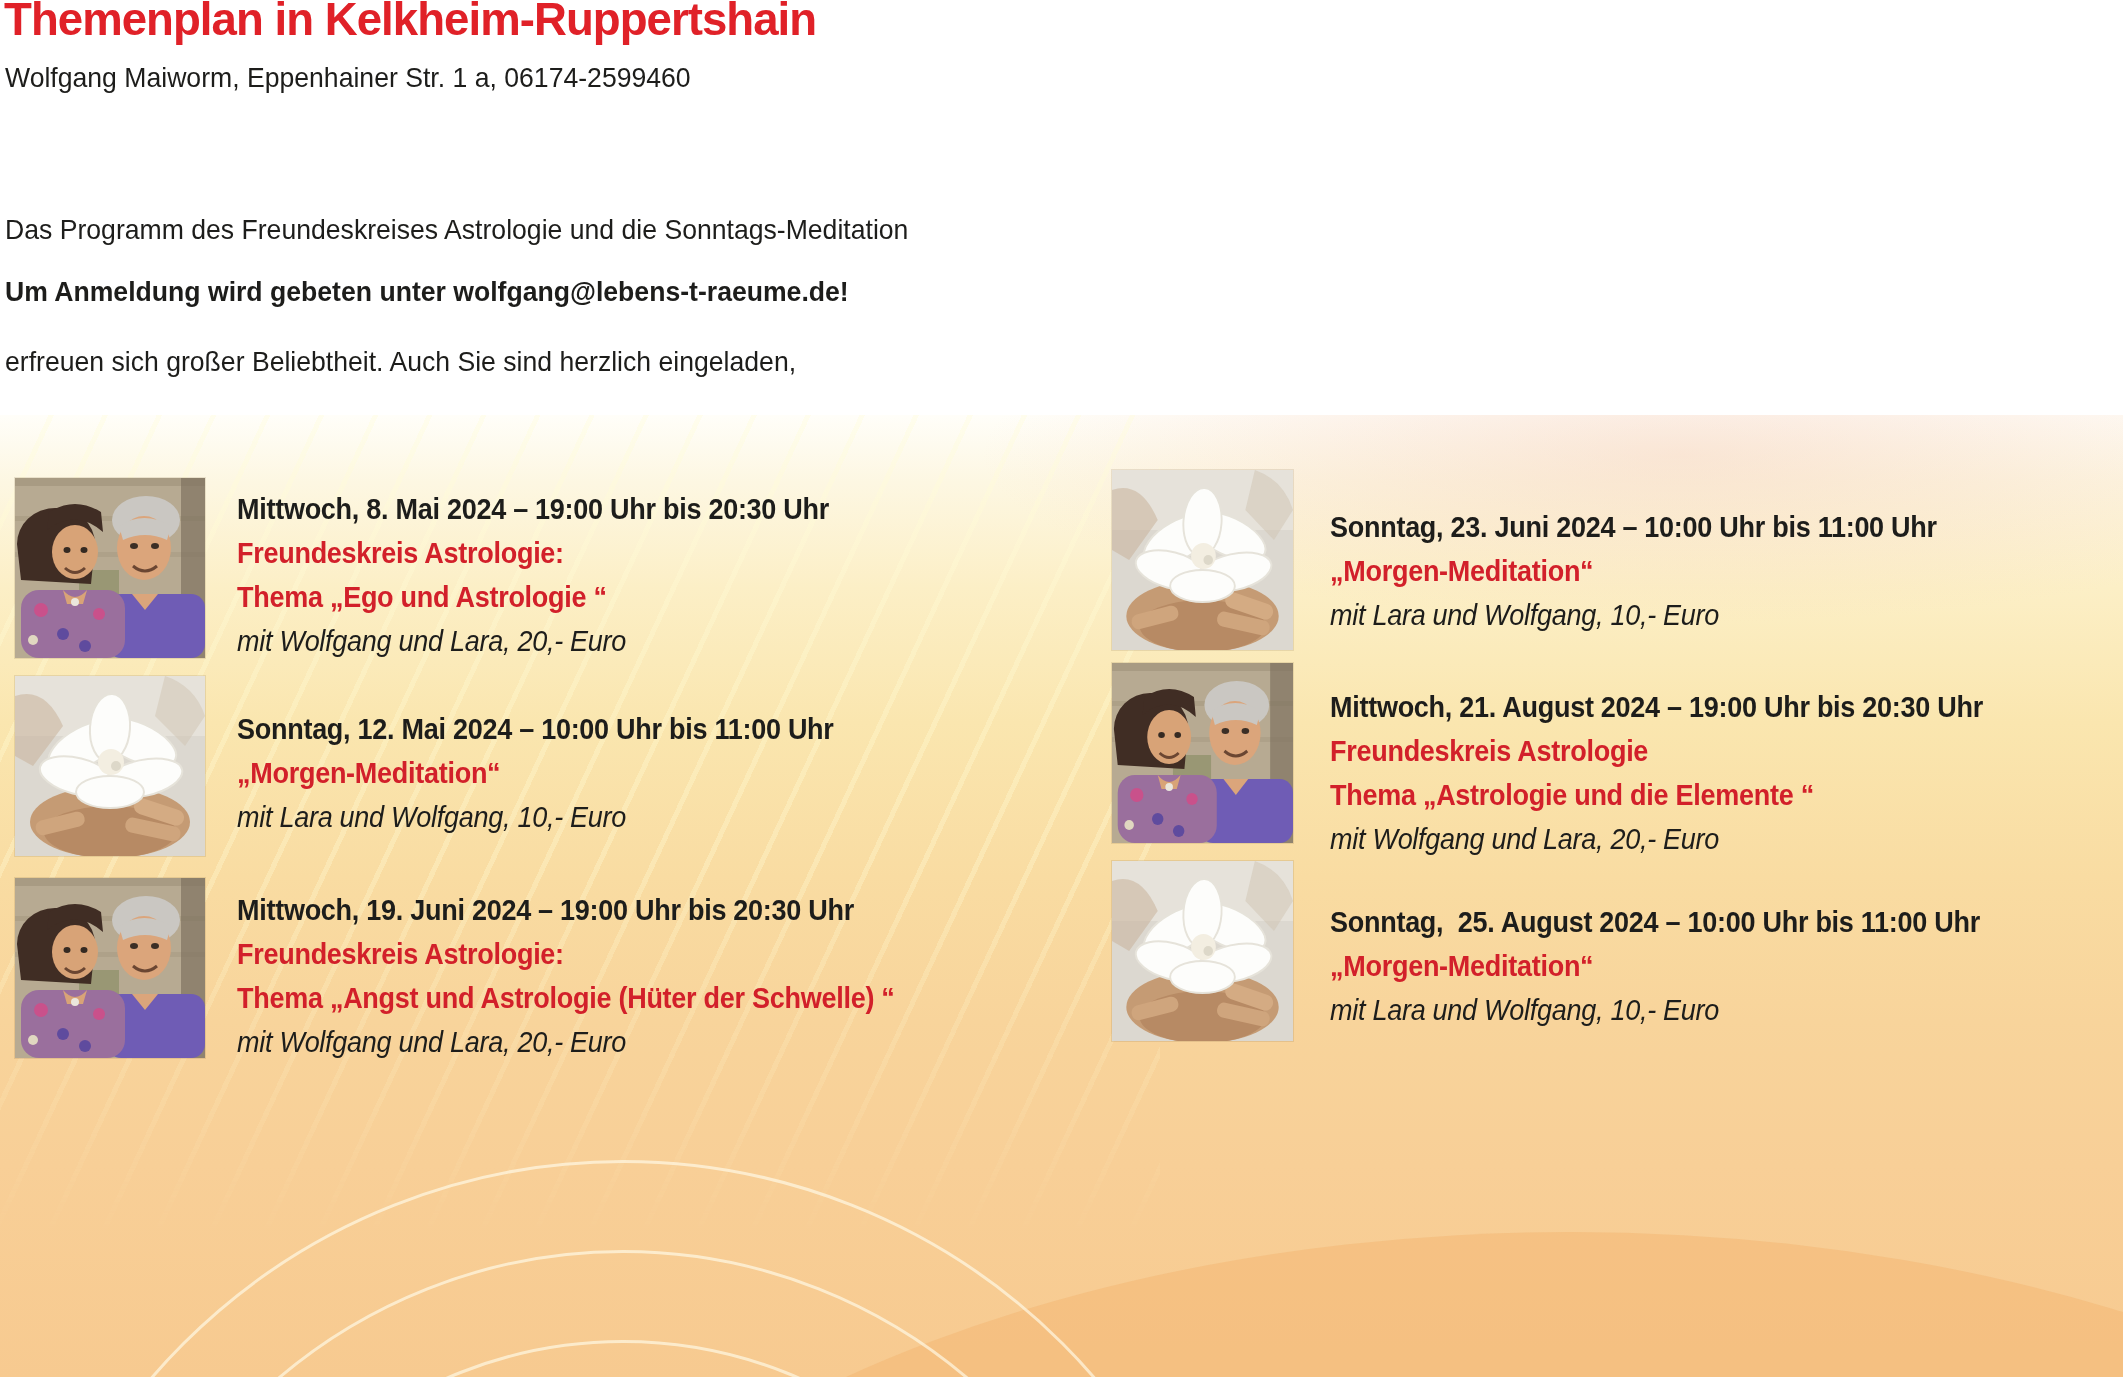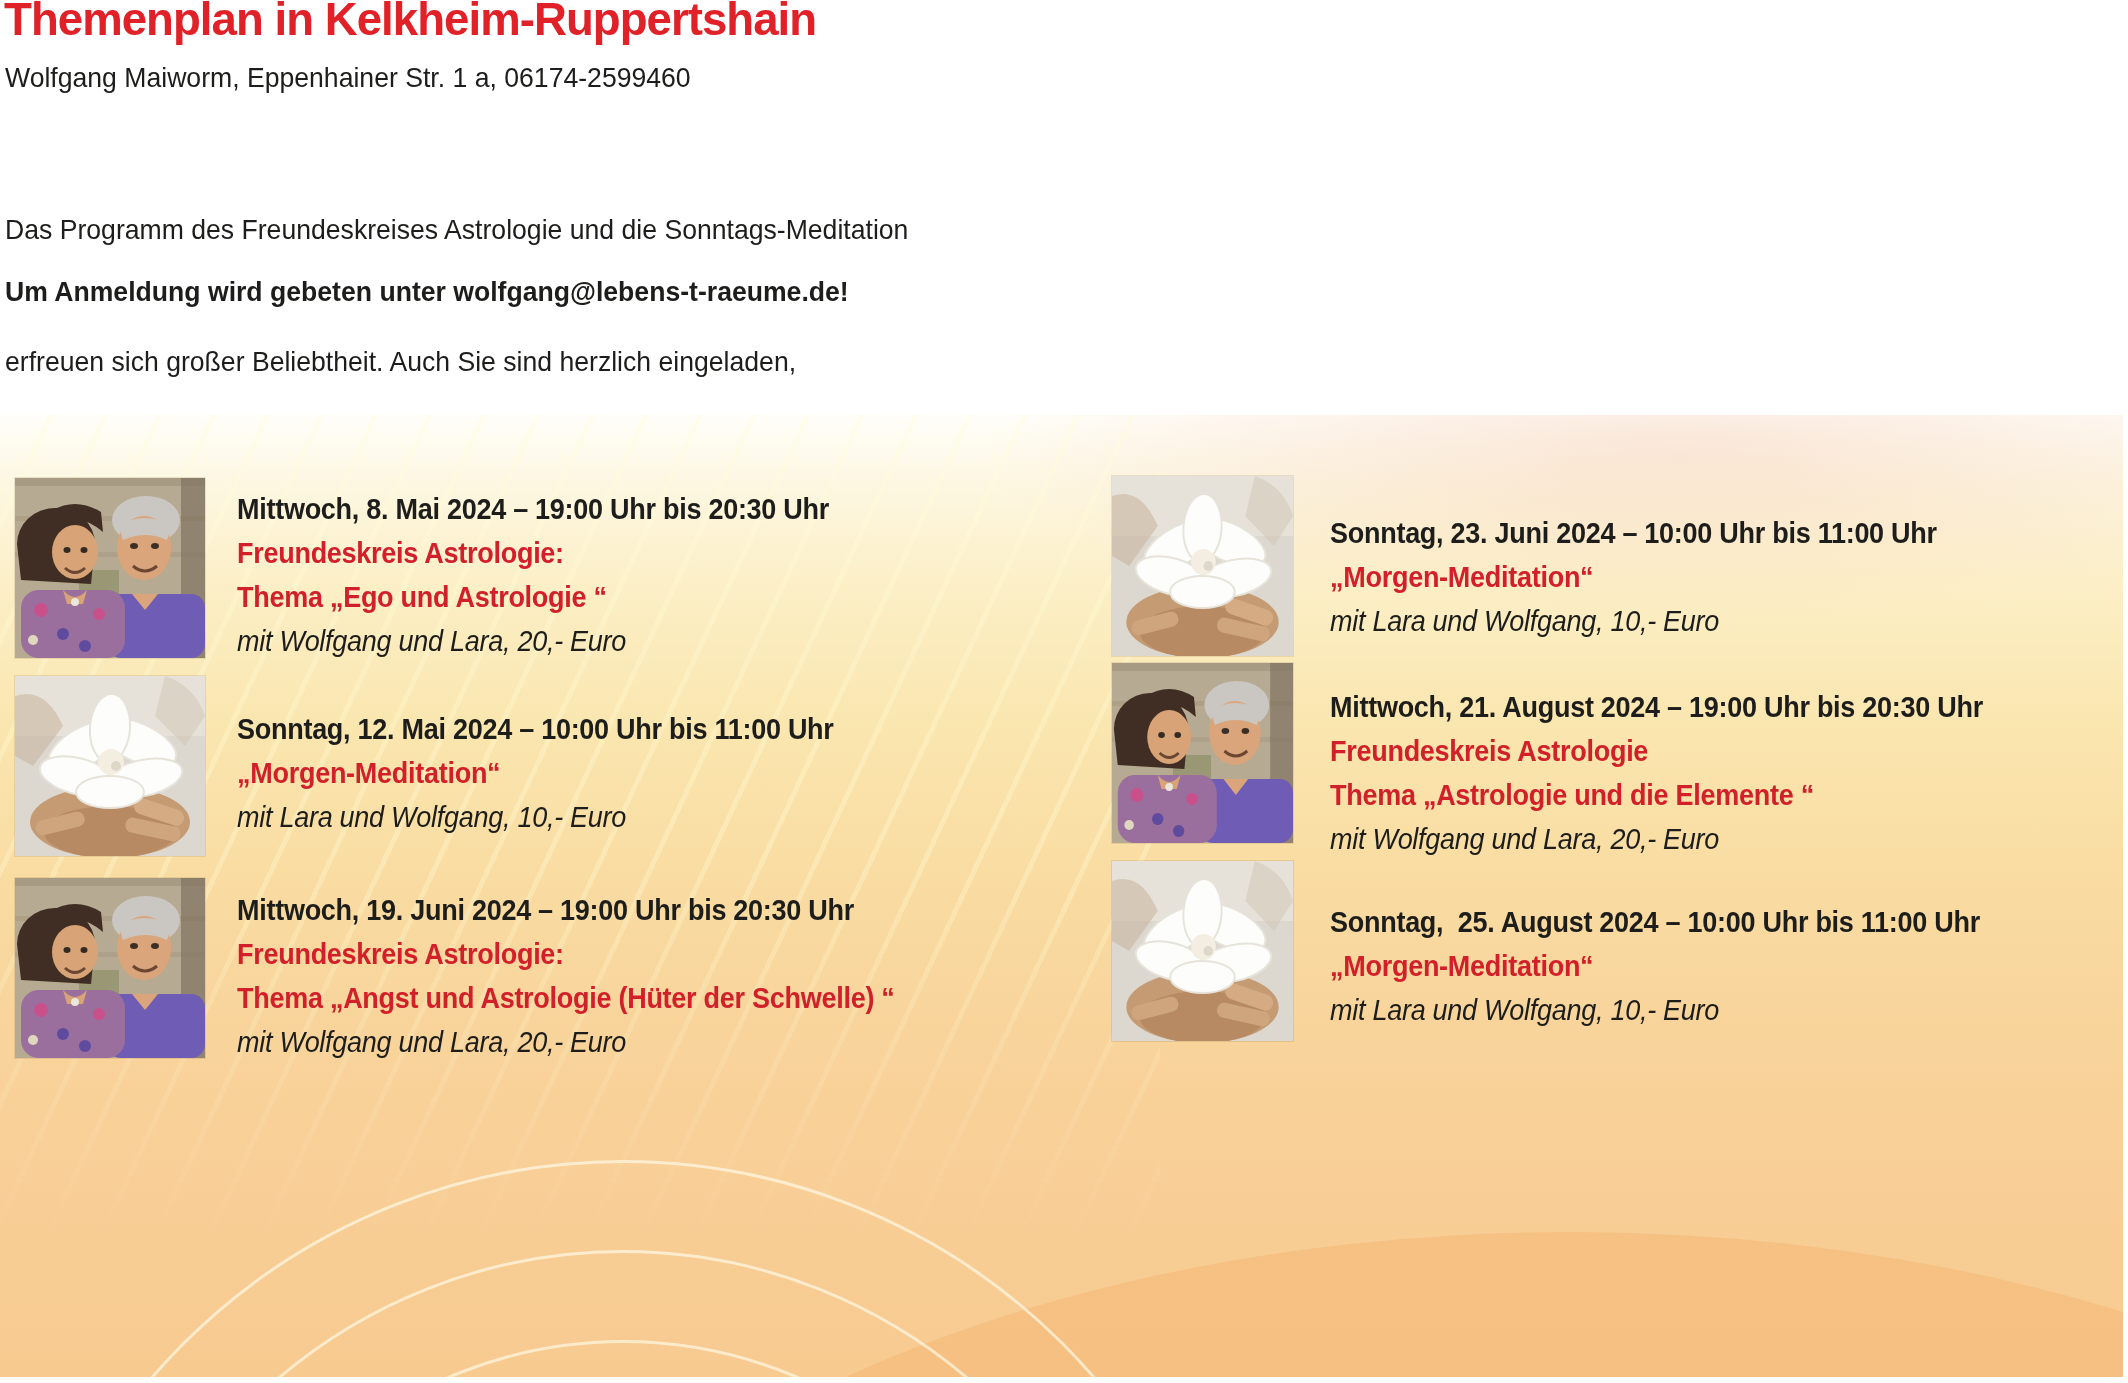--- a/index.html
+++ b/index.html
@@ -42,21 +42,21 @@
   .ring.r5{left:0px;top:745px;width:1240px;height:1240px;}
   
   .column{position:absolute;top:0;height:100%;}
   .col-left{left:15px;width:1085px;}
   .col-right{left:1112px;width:1011px;}
   .event{position:absolute;left:0;}
   .col-left  .event:nth-of-type(1){top:63px;}
   .col-left  .event:nth-of-type(2){top:261px;}
   .col-left  .event:nth-of-type(3){top:463px;}
   .col-left  .event:nth-of-type(4){top:658px;}
-  .col-right .event:nth-of-type(1){top:61px;border-radius:8px;}
+  .col-right .event:nth-of-type(1){top:55px;border-radius:8px;}
   .col-right .event:nth-of-type(2){top:248px;}
   .col-right .event:nth-of-type(3){top:446px;}
   .event-photo{display:block;width:190px;height:180px;box-shadow:0 0 0 1px rgba(120,95,55,.15);}
   .col-right .event-photo{width:181px;}
   .event-text{position:absolute;top:0;left:222px;transform:scaleX(.9);transform-origin:0 0;}
   .col-right .event-text{left:218px;}
   .col-left  .event:nth-of-type(1) .event-text{top:9px;}
   .col-left  .event:nth-of-type(2) .event-text{top:31px;}
   .col-left  .event:nth-of-type(3) .event-text{top:10px;}
   .col-left  .event:nth-of-type(4) .event-text{top:18px;}

